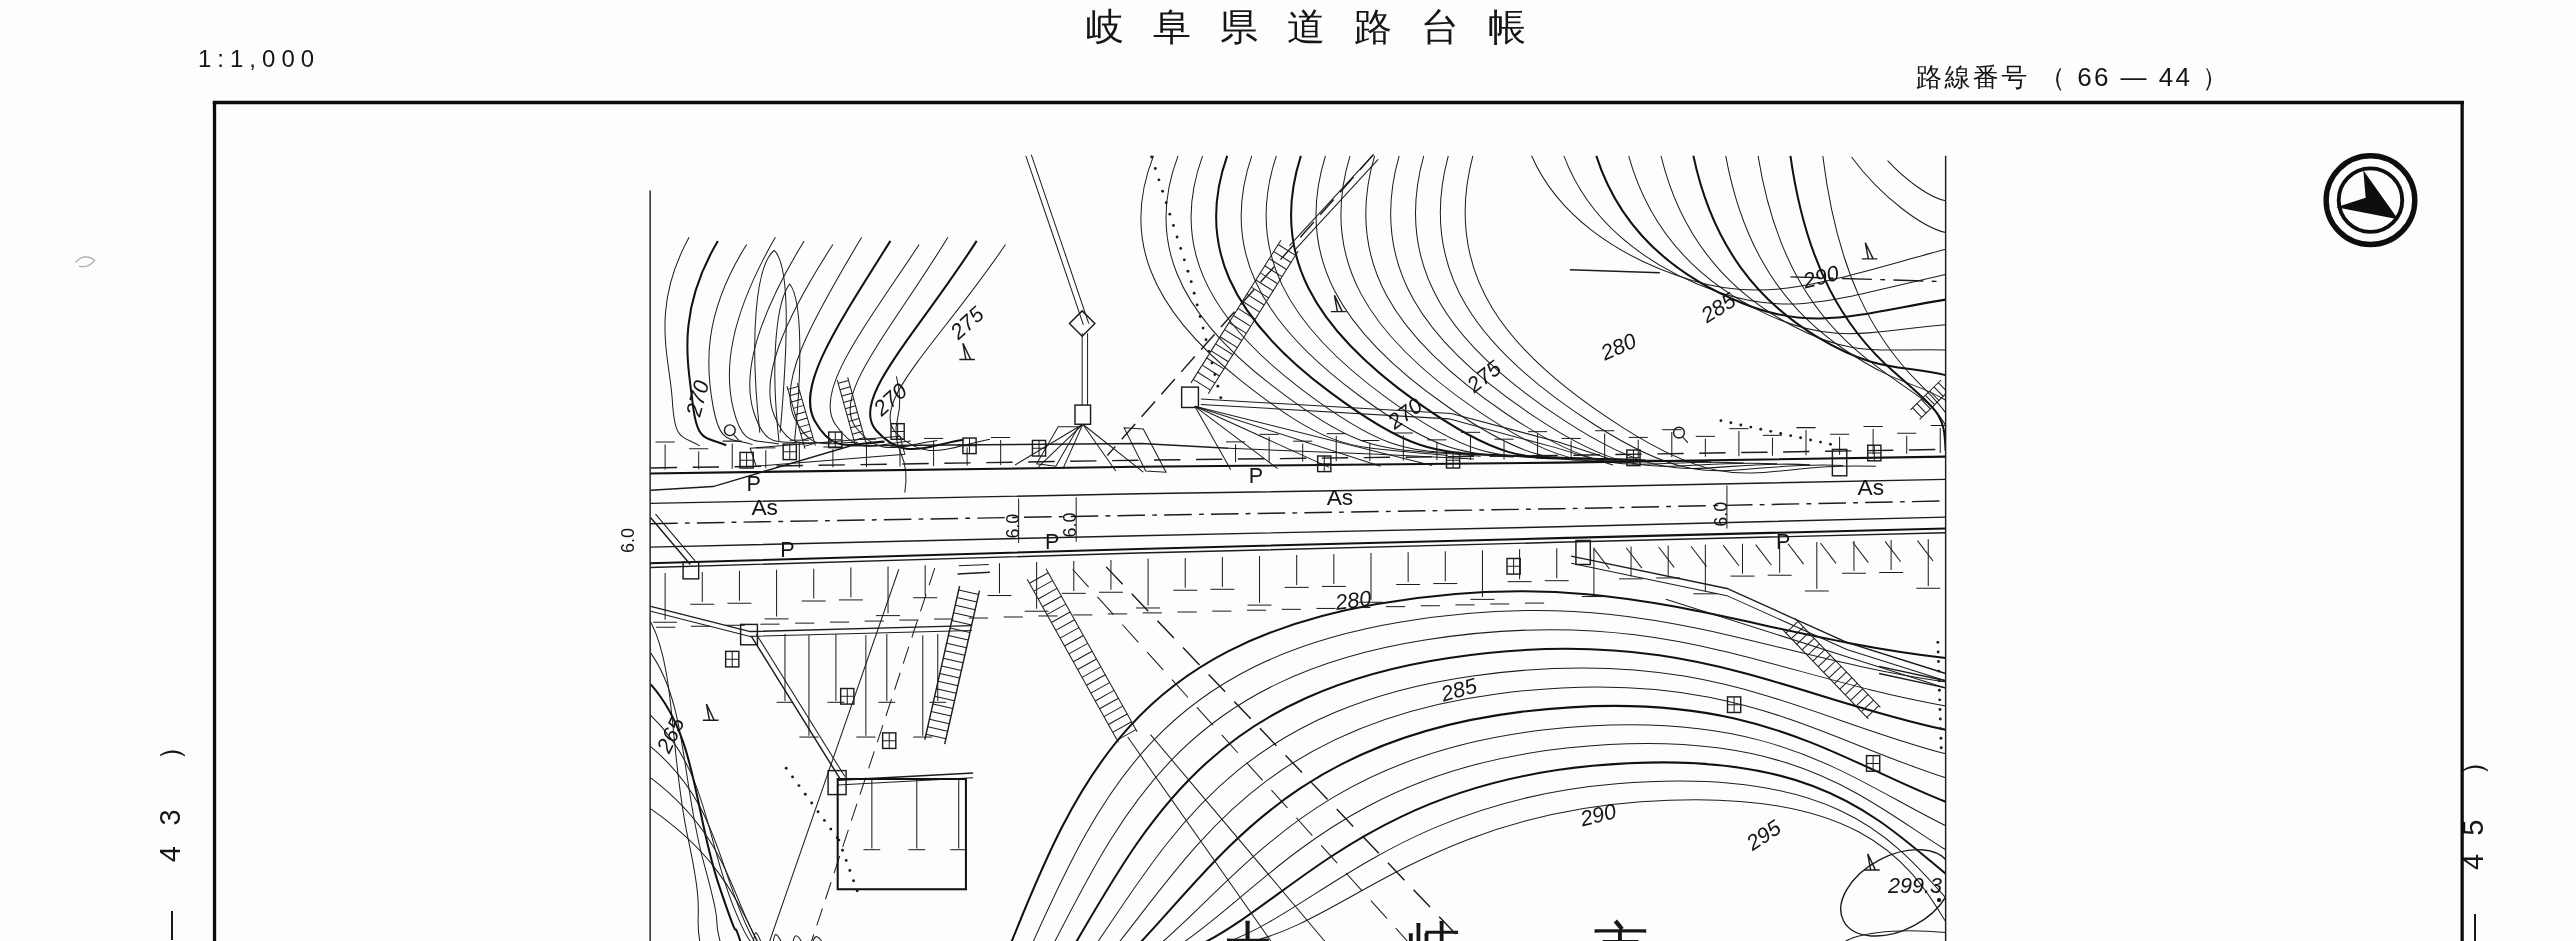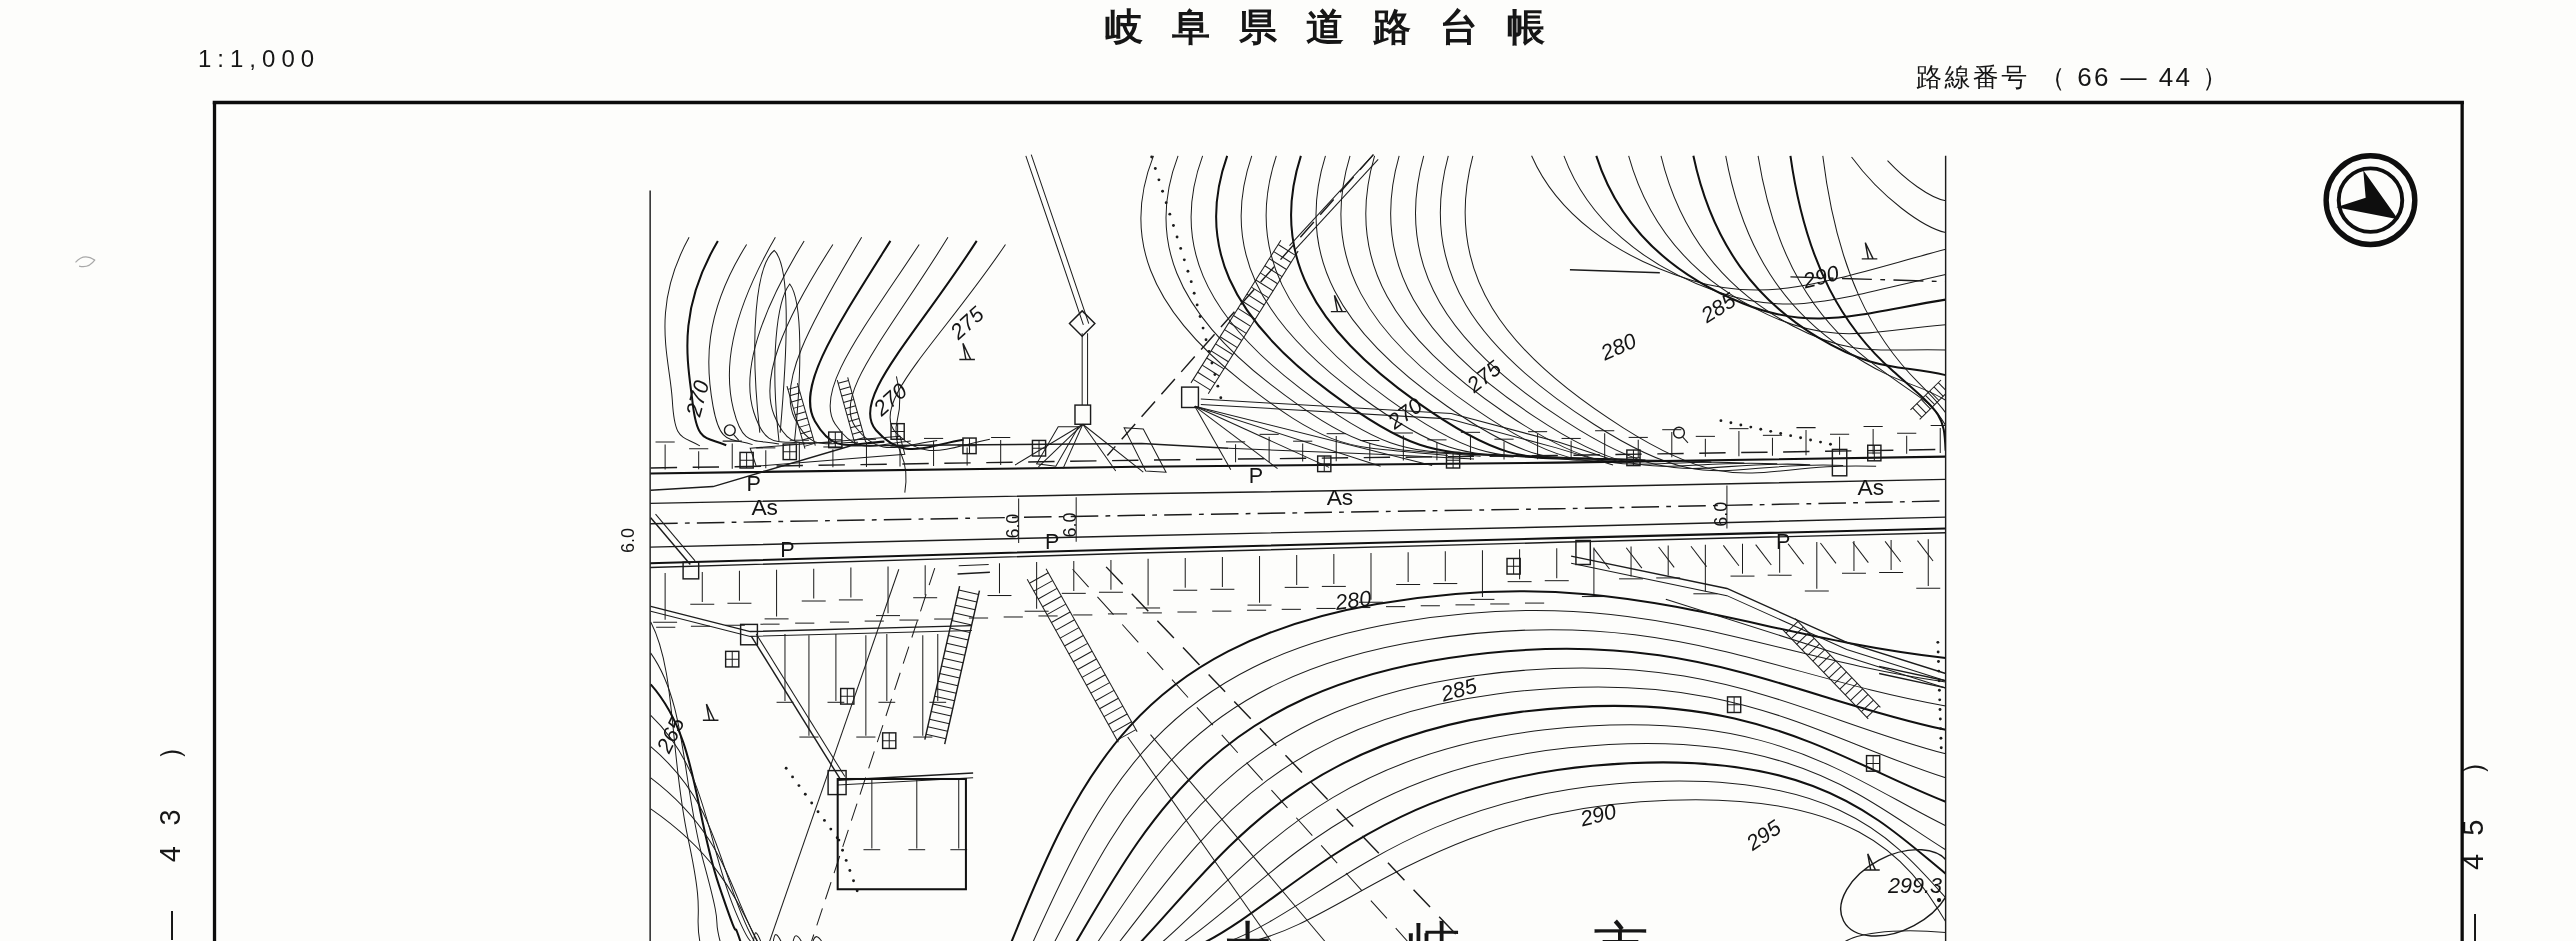--- a/index.html
+++ b/index.html
@@ -2,21 +2,21 @@
 <html style="font-size:9.6px"><head>
 <meta charset="utf-8">
 <style>
   html,body{margin:0;padding:0;}
   body{
     width:2576px;height:942px;position:relative;overflow:hidden;
     background:#fdfdfb;font-family:"Liberation Sans",sans-serif;color:#161616;
   }
   .abs{position:absolute;white-space:nowrap;}
   #scale-label{left:198px;top:45px;font-size:24px;letter-spacing:6px;}
-  #sheet-title{left:1086px;top:2.4px;font-size:38px;font-weight:bold;letter-spacing:29px;margin-left:19px;}
+  #sheet-title{left:1086px;top:2.4px;font-size:38px;font-weight:normal;letter-spacing:29px;}
   #route-block{left:1916px;top:60px;font-size:26px;letter-spacing:2.4px;}
   #left-margin-text{left:151px;top:940px;transform:rotate(-90deg);transform-origin:0 0;
     font-size:29px;letter-spacing:20.4px;}
   #right-margin-text{left:2454px;top:943px;transform:rotate(-90deg);transform-origin:0 0;
     font-size:29px;letter-spacing:18px;}
   #city-label{left:1221px;top:911px;font-size:55px;letter-spacing:58px;}
   svg{position:absolute;left:0;top:0;}
   .thin{stroke:#1c1c1c;stroke-width:1.7;fill:none;}
   .thin2{stroke:#1c1c1c;stroke-width:2.4;fill:none;}
   .thick{stroke:#111;stroke-width:3.4;fill:none;}

